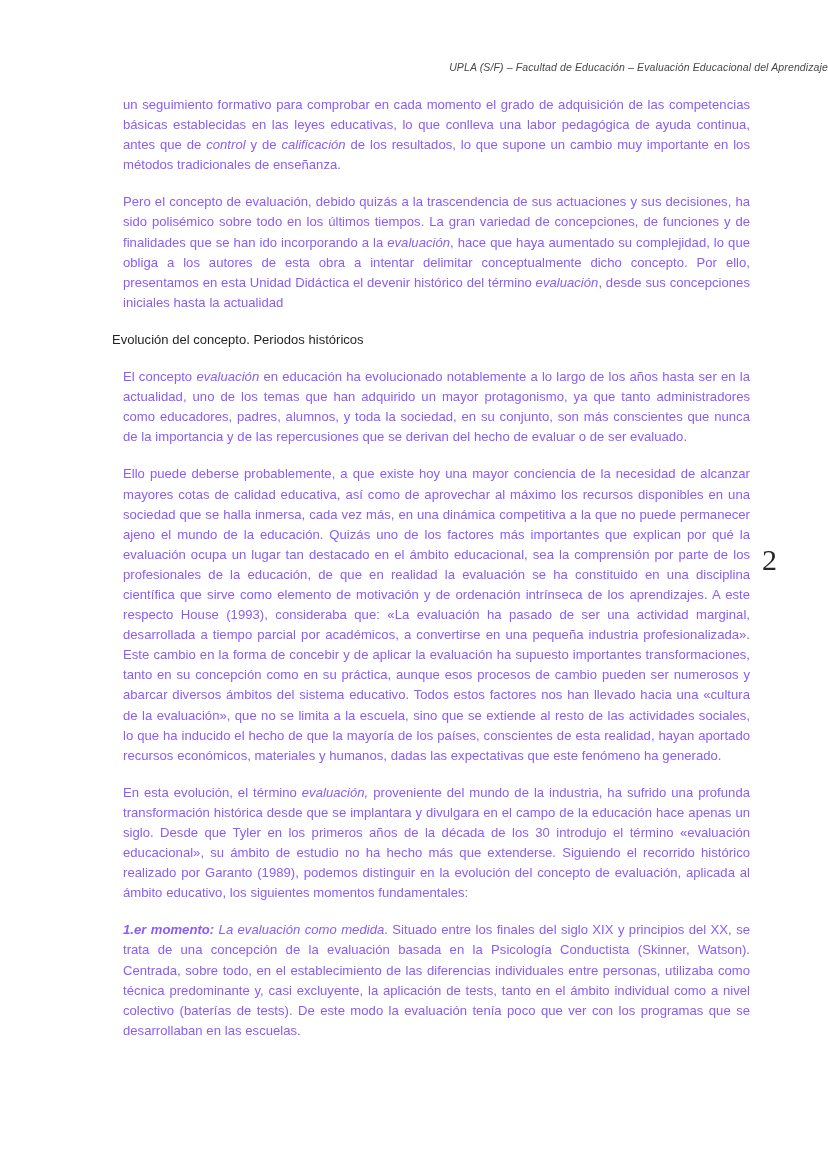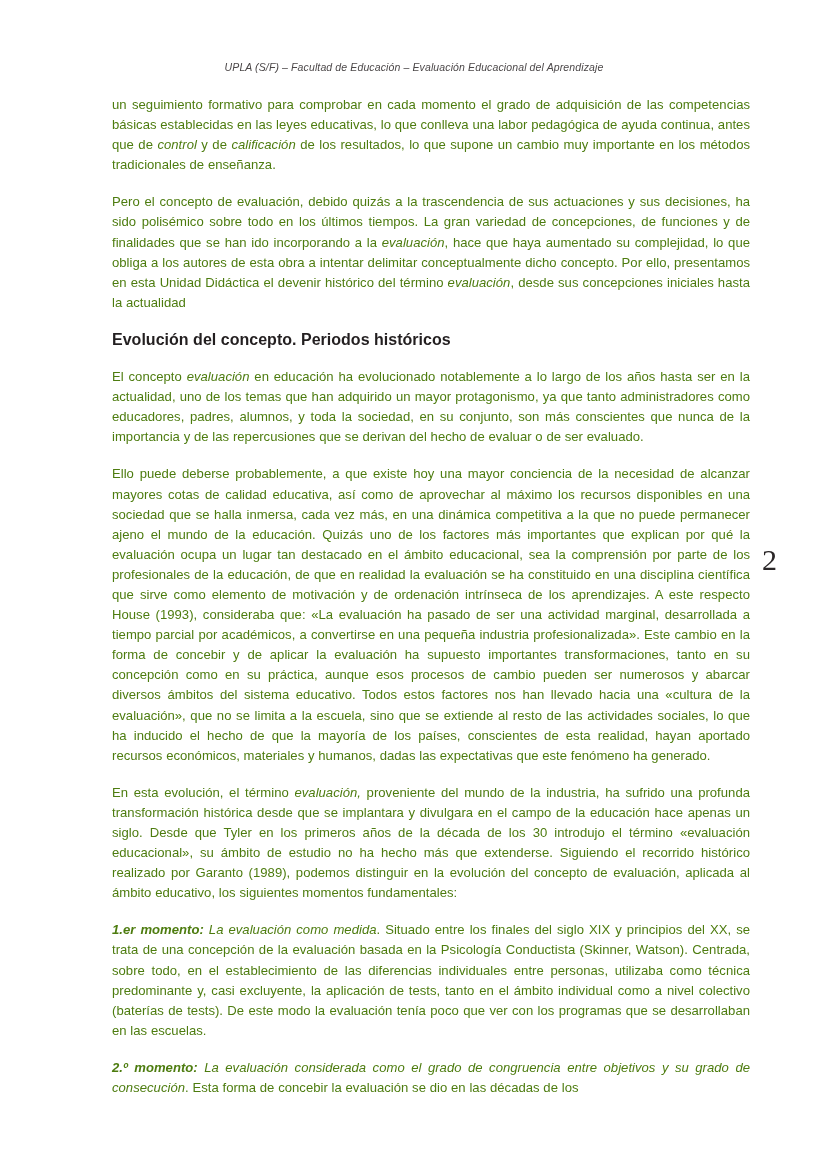--- a/index.html
+++ b/index.html
@@ -18,51 +18,51 @@
     height: 1171px;
     background: #ffffff;
     overflow: hidden;
     box-sizing: border-box;
   }
   .running-head {
     position: absolute;
     top: 61px;
     left: 0;
     width: 828px;
-    text-align: center;
+    text-align: right;
     font-style: italic;
     font-size: 10.5px;
     letter-spacing: 0.12px;
     color: #4b4748;
     font-family: "Liberation Sans", sans-serif;
   }
   .content {
     position: absolute;
     top: 95px;
     left: 112px;
     width: 638px;
   }
   p.para {
-    margin: 0 0 17px 0;
+    margin: 0 0 17px 11px;
     font-size: 13.1px;
     line-height: 20.1px;
     text-align: justify;
     text-justify: inter-word;
-    color: #4d7c0f;
+    color: #8b5cf6;
     letter-spacing: 0.02px;
     word-spacing: 0.1px;
   }
   p.para:last-child {
     margin-bottom: 0;
   }
   .section-heading {
     margin: 0 0 17px 0;
-    font-size: 16px;
+    font-size: 13px;
     line-height: 20.1px;
-    font-weight: bold;
+    font-weight: normal;
     color: #231f20;
     text-align: left;
     letter-spacing: 0.02px;
   }
   em {
     font-style: italic;
   }
   strong {
     font-weight: bold;
     font-style: italic;
@@ -99,16 +99,15 @@
     <p class="section-heading">Evolución del concepto. Periodos históricos</p>
 
     <p class="para"><span>El concepto </span><em>evaluación</em><span> en educación ha evolucionado notablemente a lo largo de los años hasta ser en la actualidad, uno de los temas que han adquirido un mayor protagonismo, ya que tanto administradores como educadores, padres, alumnos, y toda la sociedad, en su conjunto, son más conscientes que nunca de la importancia y de las repercusiones que se derivan del hecho de evaluar o de ser evaluado.</span></p>
 
     <p class="para">Ello puede deberse probablemente, a que existe hoy una mayor conciencia de la necesidad de alcanzar mayores cotas de calidad educativa, así como de aprovechar al máximo los recursos disponibles en una sociedad que se halla inmersa, cada vez más, en una dinámica competitiva a la que no puede permanecer ajeno el mundo de la educación. Quizás uno de los factores más importantes que explican por qué la evaluación ocupa un lugar tan destacado en el ámbito educacional, sea la comprensión por parte de los profesionales de la educación, de que en realidad la evaluación se ha constituido en una disciplina científica que sirve como elemento de motivación y de ordenación intrínseca de los aprendizajes. A este respecto House (1993), consideraba que: «La evaluación ha pasado de ser una actividad marginal, desarrollada a tiempo parcial por académicos, a convertirse en una pequeña industria profesionalizada». Este cambio en la forma de concebir y de aplicar la evaluación ha supuesto importantes transformaciones, tanto en su concepción como en su práctica, aunque esos procesos de cambio pueden ser numerosos y abarcar diversos ámbitos del sistema educativo. Todos estos factores nos han llevado hacia una «cultura de la evaluación», que no se limita a la escuela, sino que se extiende al resto de las actividades sociales, lo que ha inducido el hecho de que la mayoría de los países, conscientes de esta realidad, hayan aportado recursos económicos, materiales y humanos, dadas las expectativas que este fenómeno ha generado.</p>
 
     <p class="para"><span>En esta evolución, el término </span><em>evaluación,</em><span> proveniente del mundo de la industria, ha sufrido una profunda transformación histórica desde que se implantara y divulgara en el campo de la educación hace apenas un siglo. Desde que Tyler en los primeros años de la década de los 30 introdujo el término «evaluación educacional», su ámbito de estudio no ha hecho más que extenderse. Siguiendo el recorrido histórico realizado por Garanto (1989), podemos distinguir en la evolución del concepto de evaluación, aplicada al ámbito educativo, los siguientes momentos fundamentales:</span></p>
 
     <p class="para"><strong>1.er momento:</strong><em> La evaluación como medida</em><span>. Situado entre los finales del siglo XIX y principios del XX, se trata de una concepción de la evaluación basada en la Psicología Conductista (Skinner, Watson). Centrada, sobre todo, en el establecimiento de las diferencias individuales entre personas, utilizaba como técnica predominante y, casi excluyente, la aplicación de tests, tanto en el ámbito individual como a nivel colectivo (baterías de tests). De este modo la evaluación tenía poco que ver con los programas que se desarrollaban en las escuelas.</span></p>
 
-    <p class="para last-para"><strong>2.º momento:</strong><em> La evaluación considerada como el grado de congruencia entre objetivos y su grado de consecución</em><span>. Esta forma de concebir la evaluación se dio en las décadas de los</span></p>
 
   </div>
 </div>
 
 </body></html>

